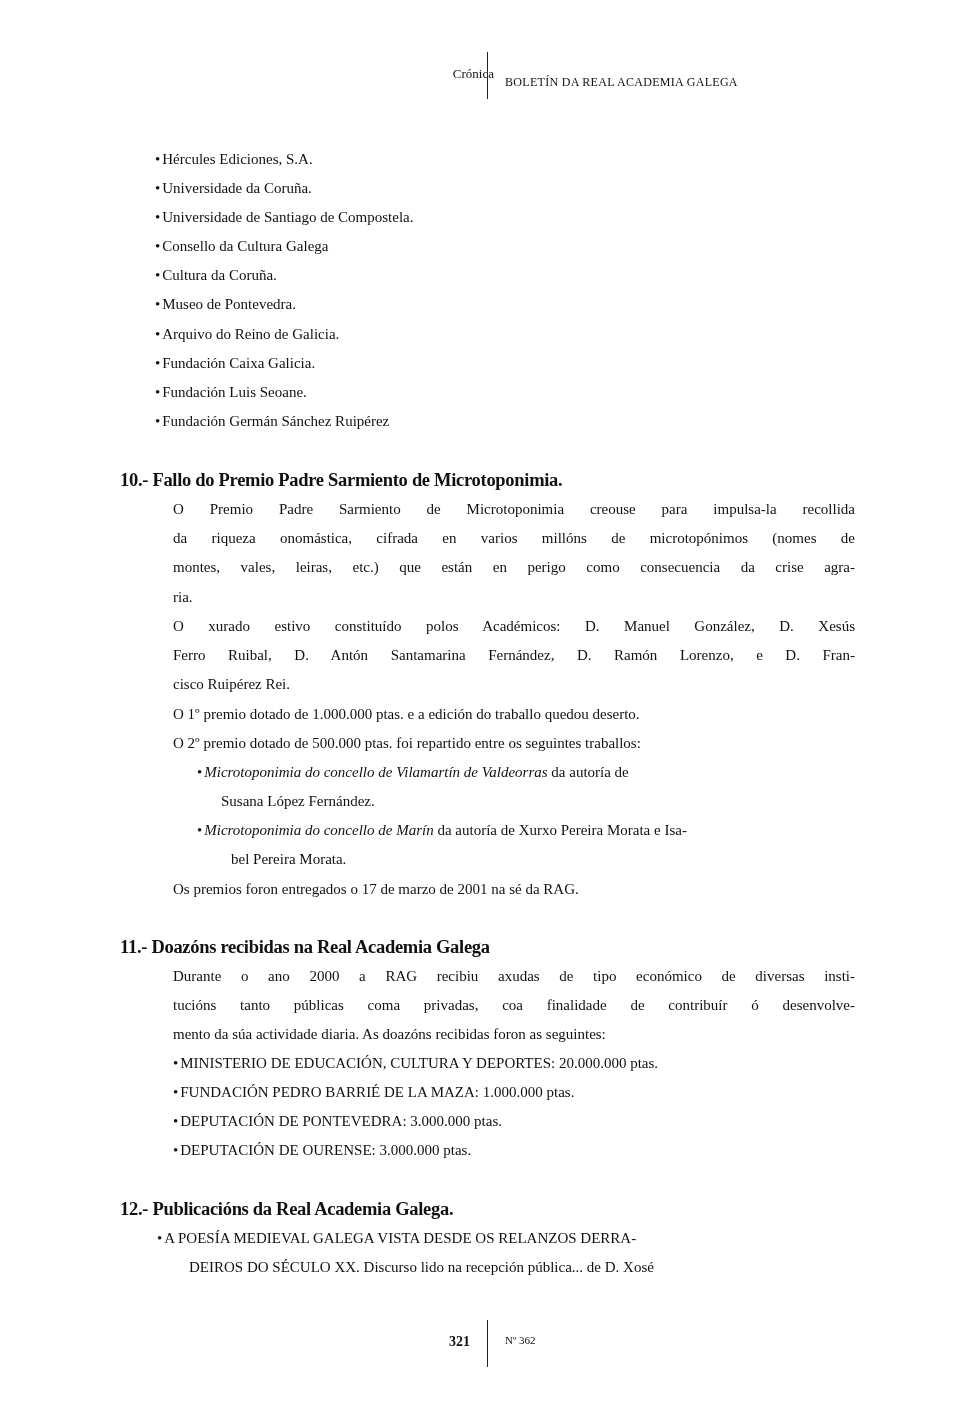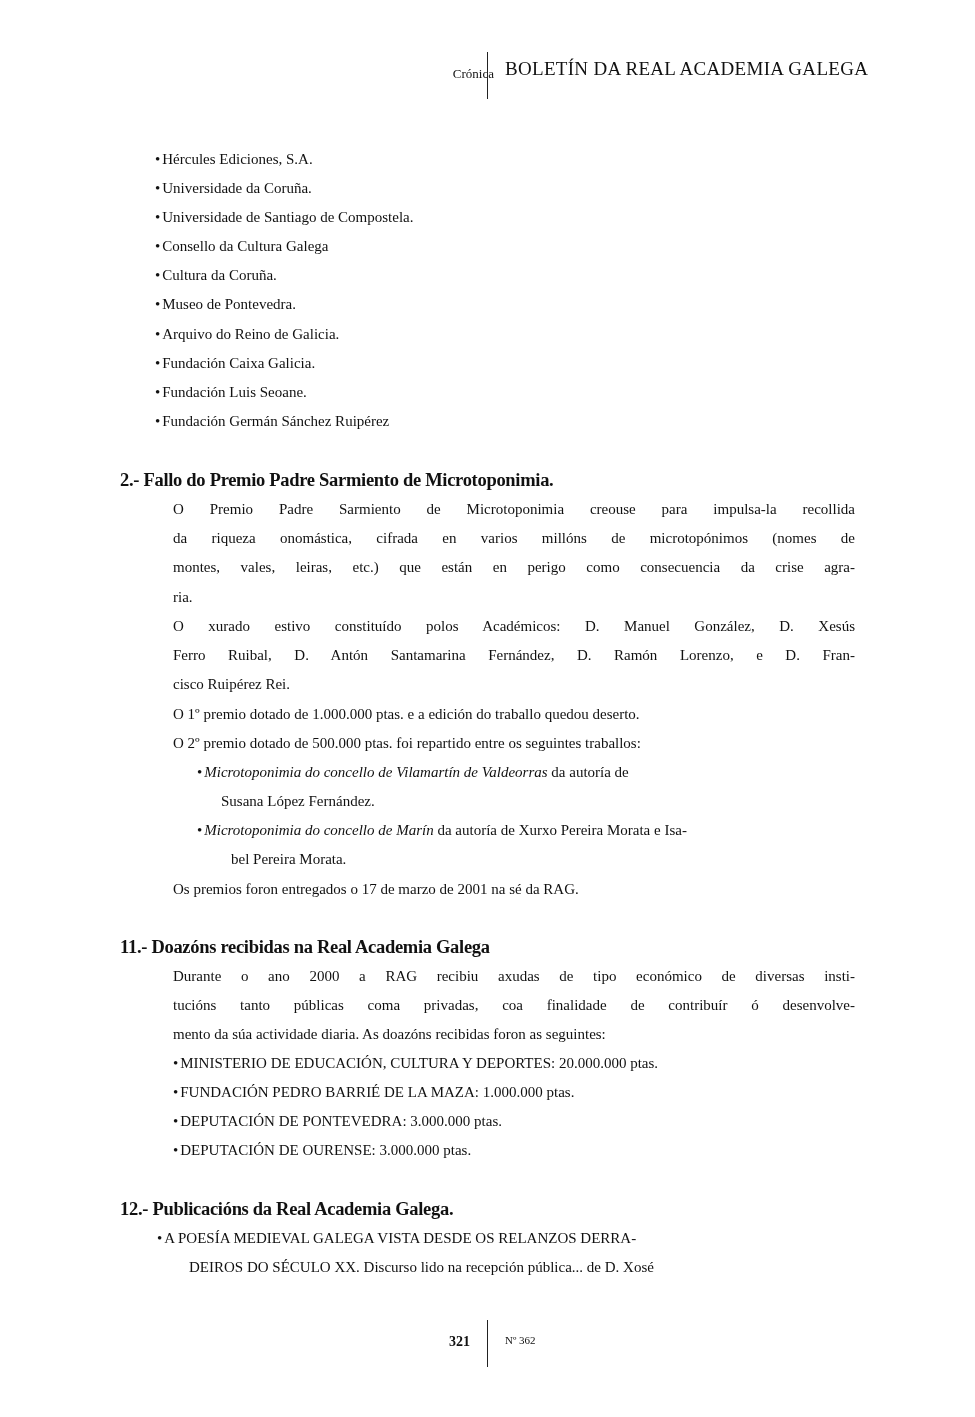--- a/index.html
+++ b/index.html
@@ -4,21 +4,21 @@
 <style>
   html, body { margin: 0; padding: 0; background: #ffffff; }
   body {
     width: 975px; height: 1417px; position: relative; overflow: hidden;
     font-family: "Liberation Serif", "DejaVu Serif", serif;
     color: #111111;
   }
   .header { position: absolute; top: 52px; left: 0; width: 975px; height: 48px; padding-left: 24px; }
   .header .section { position: absolute; right: 505px; top: 14px; font-size: 13px; }
   .header .rule { position: absolute; left: 487px; top: 0; width: 1px; height: 47px; background: #222; }
-  .header .journal { position: absolute; left: 505px; top: 6px; font-size: 19px; letter-spacing: 0.3px; }
+  .header .journal { position: absolute; left: 505px; top: 23px; font-size: 12px; letter-spacing: 0.3px; }
 
   .content { position: absolute; left: 0; top: 0; width: 975px; }
   .line { position: absolute; font-size: 15px; white-space: nowrap; line-height: 24px; }
   .justify { text-align: justify; text-align-last: justify; white-space: normal; }
   .bullet::before { content: "\2022"; margin-right: 2px; }
   .heading { font-weight: bold; font-size: 18.5px; letter-spacing: -0.3px; }
   em { }
 
   .footer { position: absolute; top: 1320px; left: 0; width: 975px; height: 48px; }
   .footer .page { position: absolute; right: 505px; top: 14px; font-size: 14px; font-weight: bold; text-align: center; }
@@ -43,21 +43,21 @@
     <div class="line bullet" style="left:155px;top:234px">Consello da Cultura Galega</div>
     <div class="line bullet" style="left:155px;top:263px">Cultura da Coruña.</div>
     <div class="line bullet" style="left:155px;top:292px">Museo de Pontevedra.</div>
     <div class="line bullet" style="left:155px;top:322px">Arquivo do Reino de Galicia.</div>
     <div class="line bullet" style="left:155px;top:351px">Fundación Caixa Galicia.</div>
     <div class="line bullet" style="left:155px;top:380px">Fundación Luis Seoane.</div>
     <div class="line bullet" style="left:155px;top:409px">Fundación Germán Sánchez Ruipérez</div>
   </div>
 
   <div>
-    <div class="line heading" style="left:120px;top:468px">2.- Fallo do Premio Padre Sarmiento de Microtoponimia.</div>
+    <div class="line heading" style="left:120px;top:468px">10.- Fallo do Premio Padre Sarmiento de Microtoponimia.</div>
     <div class="line justify" style="left:173px;top:497px;width:682px">O Premio Padre Sarmiento de Microtoponimia creouse para impulsa-la recollida</div>
     <div class="line justify" style="left:173px;top:526px;width:682px">da riqueza onomástica, cifrada en varios millóns de microtopónimos (nomes de</div>
     <div class="line justify" style="left:173px;top:555px;width:682px">montes, vales, leiras, etc.) que están en perigo como consecuencia da crise agra-</div>
     <div class="line" style="left:173px;top:585px">ria.</div>
     <div class="line justify" style="left:173px;top:614px;width:682px">O xurado estivo constituído polos Académicos: D. Manuel González,  D. Xesús</div>
     <div class="line justify" style="left:173px;top:643px;width:682px">Ferro Ruibal, D. Antón Santamarina Fernández,  D. Ramón Lorenzo, e D. Fran-</div>
     <div class="line" style="left:173px;top:672px">cisco Ruipérez Rei.</div>
     <div class="line" style="left:173px;top:702px">O 1º premio dotado de 1.000.000 ptas. e a edición do traballo quedou deserto.</div>
     <div class="line" style="left:173px;top:731px">O 2º premio dotado de 500.000 ptas. foi repartido entre os seguintes traballos:</div>
 

